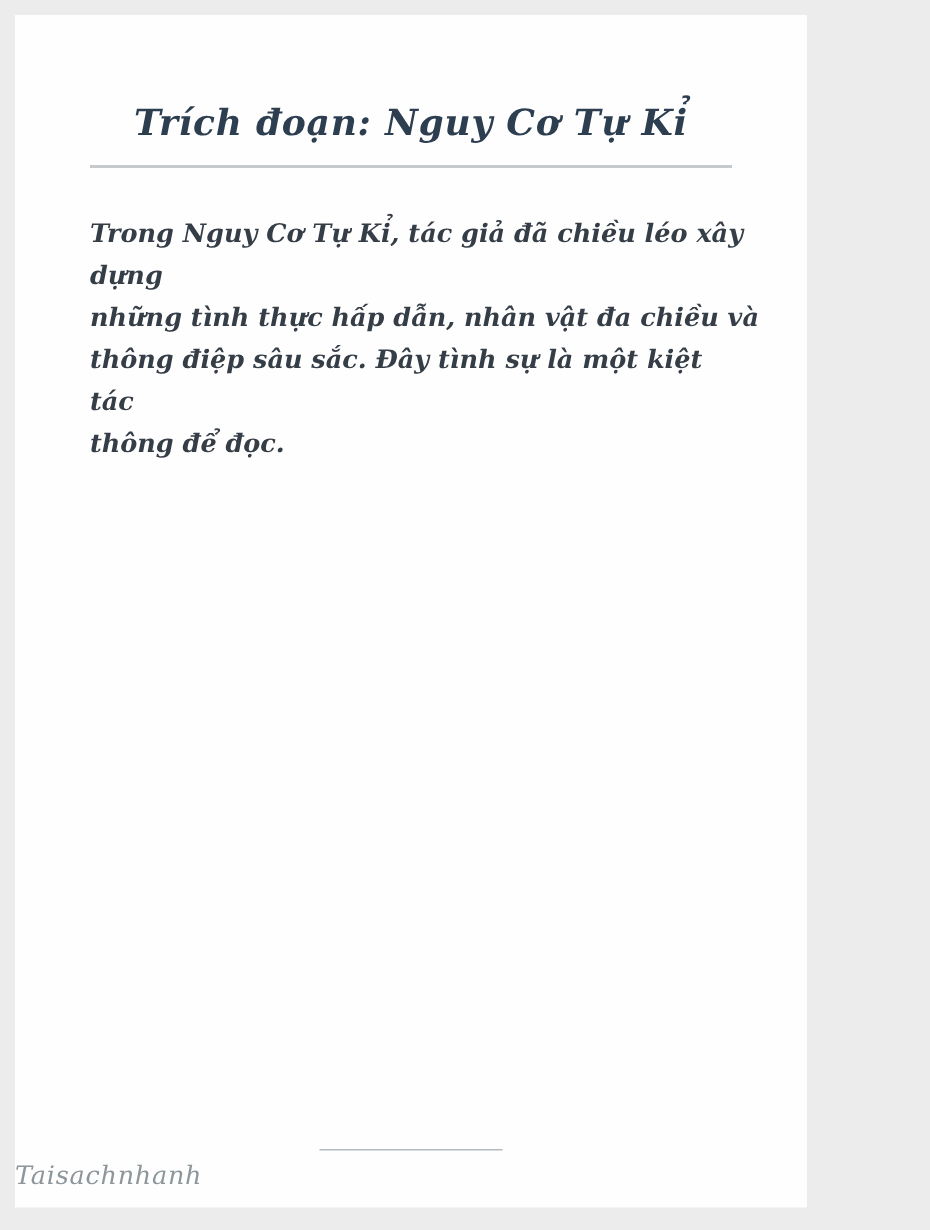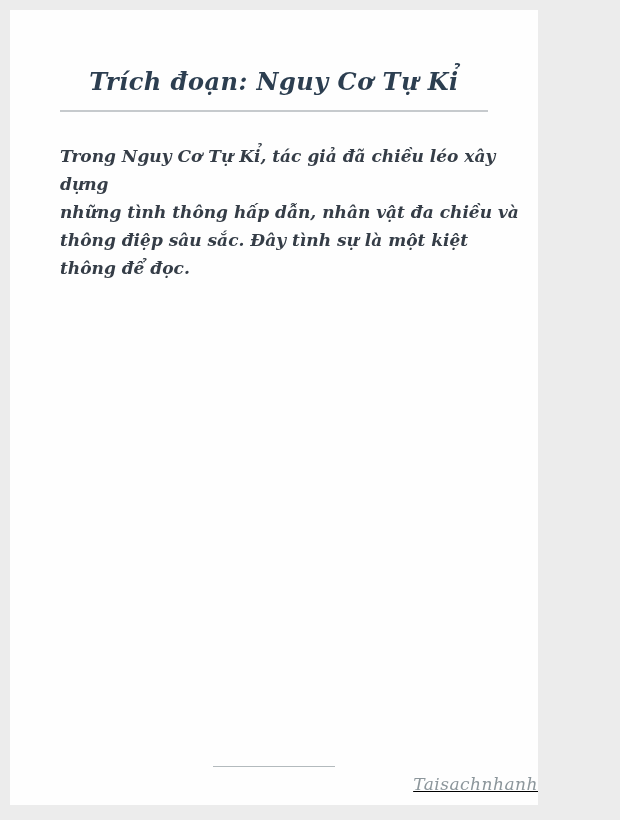--- a/index.html
+++ b/index.html
@@ -50,22 +50,21 @@
     color: #353d47;
   }
 
   .excerpt-line {
     white-space: nowrap;
   }
 
   .footer {
     margin-top: auto;
     padding-bottom: 8px;
-    text-align: right;
-    text-decoration: underline;
+    text-align: left;
   }
 
   .footer-divider {
     width: 122px;
     margin: 0 auto 4px auto;
     border: none;
     border-top: 1px solid #b3babd;
     height: 0;
   }
 
@@ -82,22 +81,23 @@
 
 <div class="document-card">
 
   <h1 class="page-title">Trích đoạn: Nguy Cơ Tự Kỉ</h1>
 
   <hr class="title-divider">
 
   <div class="excerpt-paragraph">
     <div class="excerpt-line">Trong Nguy Cơ Tự Kỉ, tác giả đã chiều léo xây</div>
     <div class="excerpt-line">dựng</div>
-    <div class="excerpt-line">những tình thông hấp dẫn, nhân vật đa chiều và</div>
+    <div class="excerpt-line">những tình thực hấp dẫn, nhân vật đa chiều và</div>
     <div class="excerpt-line">thông điệp sâu sắc. Đây tình sự là một kiệt</div>
+    <div class="excerpt-line">tác</div>
     <div class="excerpt-line">thông để đọc.</div>
   </div>
 
   <div class="footer">
     <hr class="footer-divider">
     <div class="footer-signature">Taisachnhanh</div>
   </div>
 
 </div>
 

